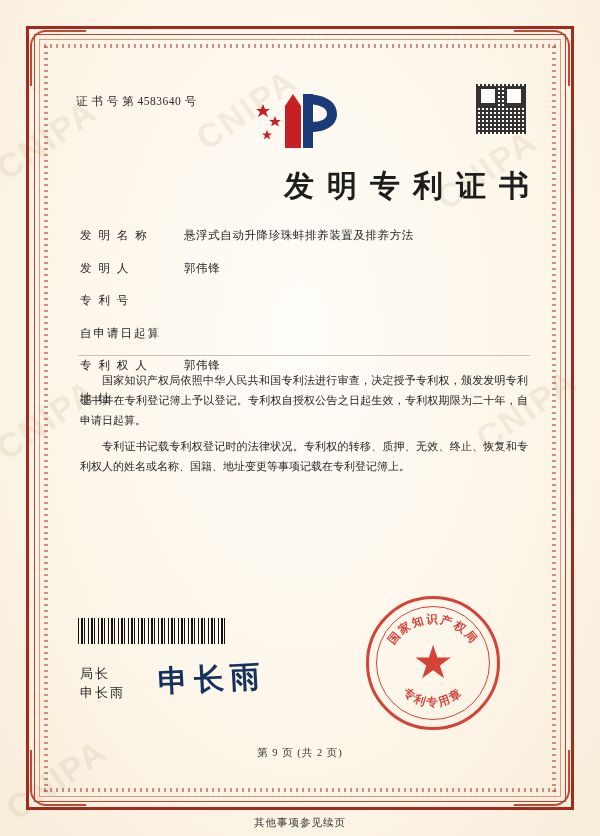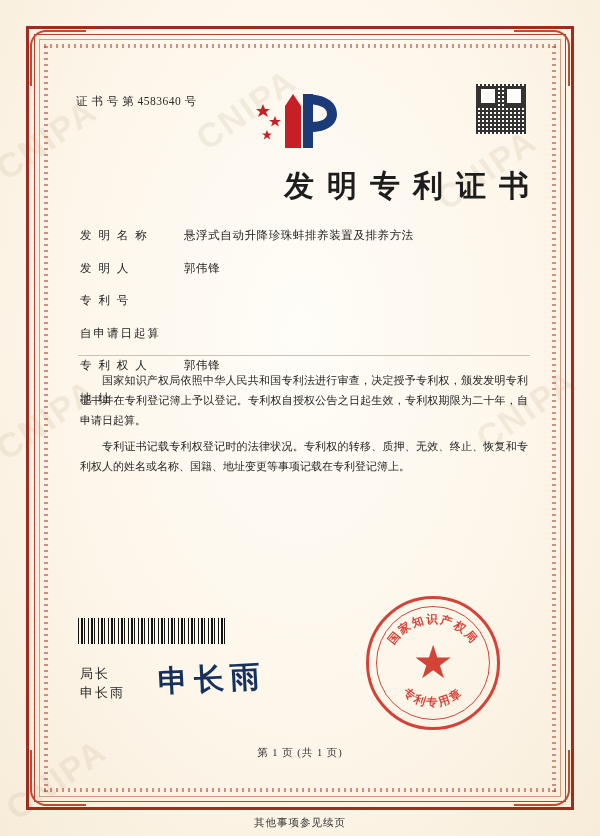--- a/index.html
+++ b/index.html
@@ -366,17 +366,17 @@
         <text>
           <textPath href="#topArc" startOffset="50%" text-anchor="middle" id="sealTop">国家知识产权局</textPath>
         </text>
         <text>
           <textPath href="#botArc" startOffset="50%" text-anchor="middle" id="sealBot">专利专用章</textPath>
         </text>
       </svg>
       <div class="star">★</div>
     </div>
 
-    <div class="page-no">第 1 页 (共 1 页)</div>
+    <div class="page-no">第 9 页 (共 2 页)</div>
   </div>
 
   <div class="footer-note">其他事项参见续页</div>
 </div>
 
 </body></html>

